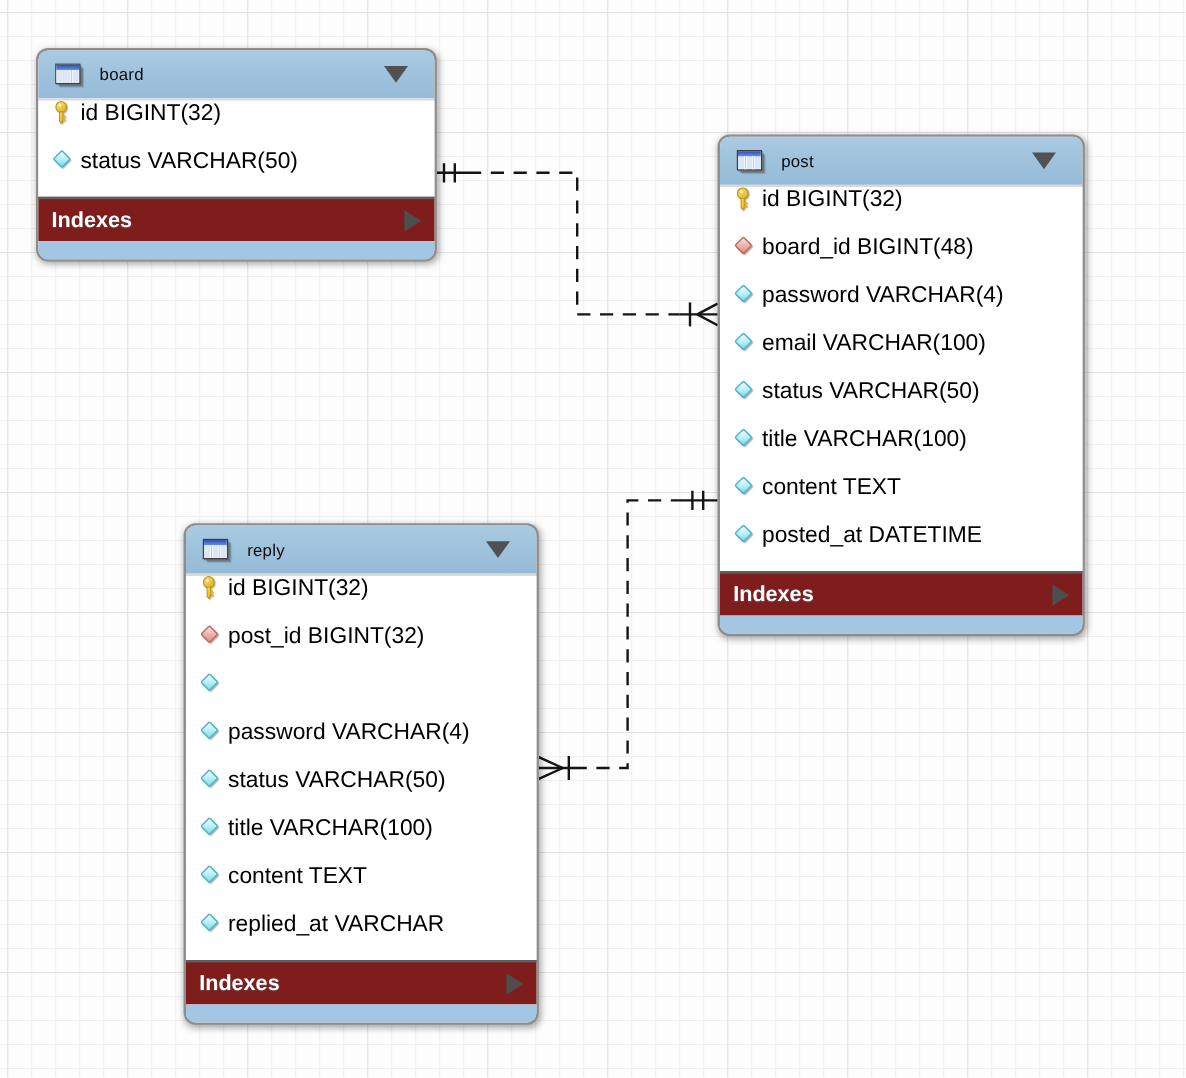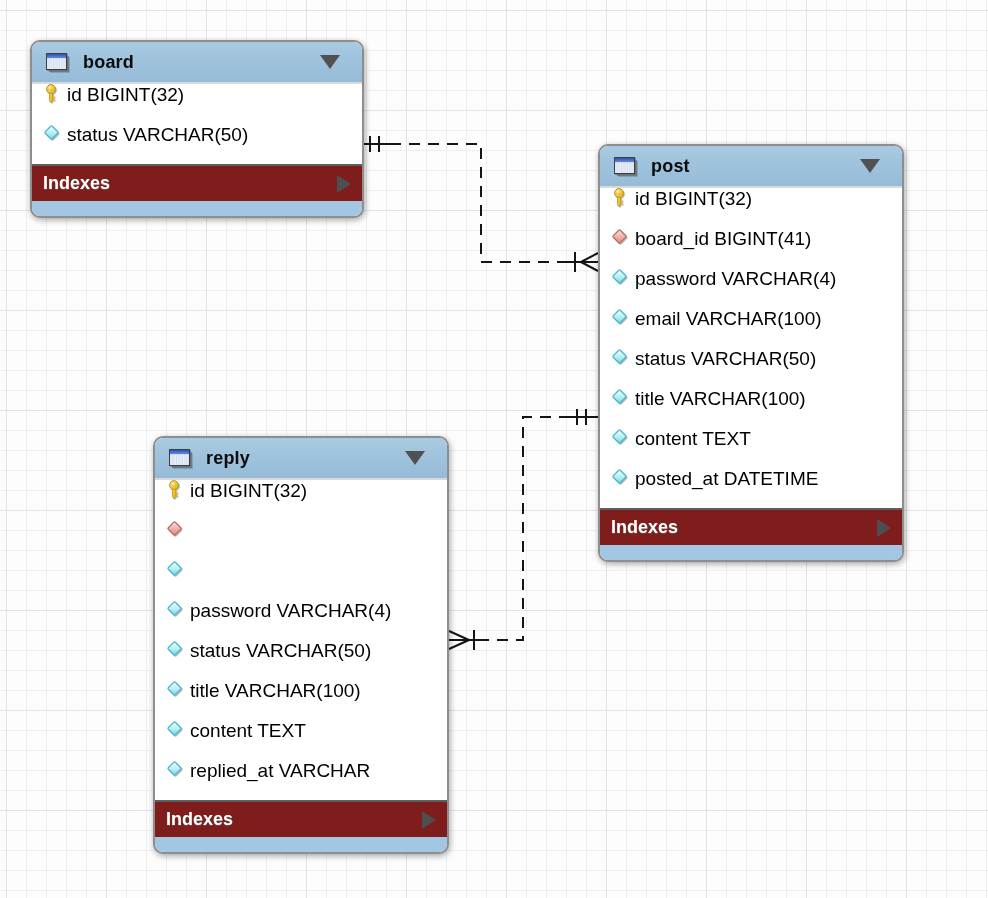--- a/index.html
+++ b/index.html
@@ -24,30 +24,30 @@
   .rel path.dash{stroke-dasharray:11 8;}
 
   .db-table{
     position:absolute;
     background:#ffffff;
     border:2px solid #8e8e8e;
     border-radius:10px;
     box-shadow:1px 2px 6px rgba(0,0,0,0.35);
   }
   .t-board{left:30px;top:40px;width:330px;}
-  .t-post{left:598px;top:112px;width:302px;margin-top:32px;}
+  .t-post{left:598px;top:112px;width:302px;}
   .t-reply{left:153px;top:436px;width:292px;}
 
   .th{
     height:40px;display:flex;align-items:center;gap:12px;padding:0 12px;
     background:linear-gradient(#a9cae2,#95bbd7);
     border-radius:8px 8px 0 0;
     border-bottom:2px solid #d9d9d9;
   }
-  .ttl{font-weight:bold;font-size:18px;color:#0b0b0b;flex:1;letter-spacing:0.2px;}
+  .ttl{font-weight:normal;font-size:14px;color:#0b0b0b;flex:1;letter-spacing:0.2px;}
   .collapse{
     width:0;height:0;margin-right:10px;
     border-left:10px solid transparent;border-right:10px solid transparent;
     border-top:14px solid #515151;
   }
   .cols{background:#fff;}
   .col-row{height:40px;display:flex;align-items:flex-start;gap:7px;padding:0 10px;
     font-size:19px;color:#000;white-space:nowrap;}
   .icon{display:inline-flex;width:18px;justify-content:center;
     filter:drop-shadow(1px 1.5px 0.5px rgba(0,0,0,0.28));}
@@ -185,21 +185,21 @@
     </svg>
   </span>
 <span>id BIGINT(32)</span>
         </div>
         <div class="col-row">
   <span class="icon">
     <svg width="17" height="17" viewBox="0 0 17 17">
       <rect x="3.6" y="3.6" width="9.8" height="9.8" rx="1" transform="rotate(45 8.5 8.5)" fill="url(#gRed)" stroke="#bf685f" stroke-width="1.2"></rect>
     </svg>
   </span>
-<span>board_id BIGINT(41)</span>
+<span>board_id BIGINT(48)</span>
         </div>
         <div class="col-row">
   <span class="icon">
     <svg width="17" height="17" viewBox="0 0 17 17">
       <rect x="3.6" y="3.6" width="9.8" height="9.8" rx="1" transform="rotate(45 8.5 8.5)" fill="url(#gCyan)" stroke="#46b7cb" stroke-width="1.2"></rect>
     </svg>
   </span>
 <span>password VARCHAR(4)</span>
         </div>
         <div class="col-row">
@@ -279,20 +279,21 @@
     </svg>
   </span>
 <span>id BIGINT(32)</span>
         </div>
         <div class="col-row">
   <span class="icon">
     <svg width="17" height="17" viewBox="0 0 17 17">
       <rect x="3.6" y="3.6" width="9.8" height="9.8" rx="1" transform="rotate(45 8.5 8.5)" fill="url(#gRed)" stroke="#bf685f" stroke-width="1.2"></rect>
     </svg>
   </span>
+<span>post_id BIGINT(32)</span>
         </div>
         <div class="col-row">
   <span class="icon">
     <svg width="17" height="17" viewBox="0 0 17 17">
       <rect x="3.6" y="3.6" width="9.8" height="9.8" rx="1" transform="rotate(45 8.5 8.5)" fill="url(#gCyan)" stroke="#46b7cb" stroke-width="1.2"></rect>
     </svg>
   </span>
         </div>
         <div class="col-row">
   <span class="icon">

